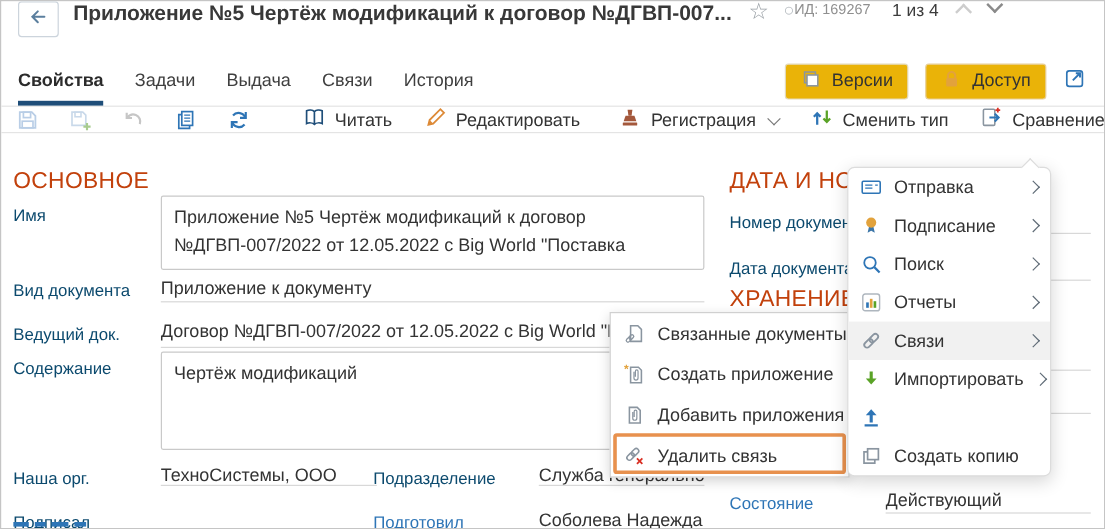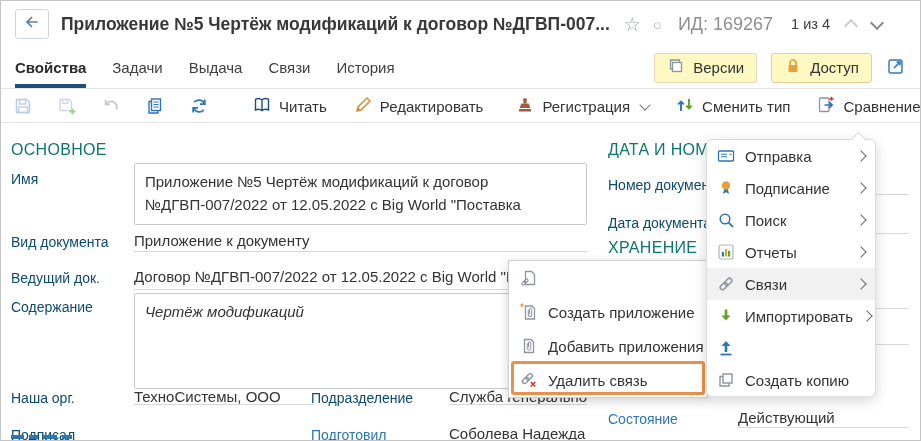--- a/index.html
+++ b/index.html
@@ -1,47 +1,47 @@
 <!DOCTYPE html>
 <html><head>
 <meta charset="utf-8">
 <style>
   html,body{margin:0;padding:0;background:#fff;font-family:"Liberation Sans",sans-serif;}
   .screen{position:relative;width:921px;height:441px;background:#fff;border:1px solid #c5c5c5;box-sizing:border-box;overflow:hidden;}
 
   
-  .hdr{position:absolute;left:0;top:0;right:0;height:46px;display:flex;align-items:center;padding:0 14px;box-sizing:border-box;}
+  .hdr{position:absolute;left:0;top:0;right:0;height:46px;display:flex;padding:0 14px;box-sizing:border-box;}
   .back-btn{width:32px;height:28px;border:1px solid #ccd4dc;border-radius:3px;display:flex;align-items:center;justify-content:center;background:#fff;cursor:pointer;flex:0 0 auto;}
   .hdr-title{margin-left:12px;font-size:17.5px;font-weight:600;color:#383838;white-space:nowrap;overflow:hidden;}
   .hdr-star{margin-left:14px;font-size:19px;color:#9aa0a6;line-height:1;}
   .hdr-circle{margin-left:12px;font-size:15px;color:#b0b6bb;line-height:1;}
-  .hdr-id{margin-left:16px;font-size:18px;color:#8f8f8f;white-space:nowrap;}
+  .hdr-id{font-size:12px;color:#8f8f8f;white-space:nowrap;}
   .hdr-pager{margin-left:18px;font-size:14.5px;color:#3c3c3c;white-space:nowrap;}
   .chev{display:inline-block;width:8px;height:8px;border-right:2px solid #8a8a8a;border-bottom:2px solid #8a8a8a;}
   .chev.up{transform:rotate(-135deg);border-color:#cdcdcd;margin:4px 0 0 16px;}
   .chev.down{transform:rotate(45deg);margin:-2px 0 0 16px;}
 
   
   .tabrow{position:absolute;left:0;top:46px;right:0;height:42px;border-bottom:1px solid #e4e4e4;display:flex;align-items:stretch;padding:0 14px;box-sizing:border-box;}
   .tabs{display:flex;gap:26px;align-items:stretch;}
   .tab{display:flex;align-items:center;font-size:15px;color:#3f3f3f;border-bottom:4px solid transparent;padding-top:3px;cursor:pointer;}
   .tab.active{font-weight:700;color:#2b2b2b;border-bottom-color:#1F4E79;}
   .tabrow-right{margin-left:auto;display:flex;align-items:center;gap:14px;}
-  .btn-cream{height:28px;display:flex;align-items:center;gap:8px;background:#fef9c3;border:1px solid #E3D9B8;border-radius:3px;padding:0 12px;font-size:15px;color:#333;cursor:pointer;}
+  .btn-cream{height:28px;display:flex;align-items:center;gap:8px;background:#eab308;border:1px solid #E3D9B8;border-radius:3px;padding:0 12px;font-size:15px;color:#333;cursor:pointer;}
   .btn-cream.access{border-color:#E7CE96;}
 
   
-  .toolbar{position:absolute;left:0;top:89px;right:0;height:33px;border-bottom:1px solid #e4e4e4;display:flex;align-items:center;padding:0 12px;box-sizing:border-box;font-size:15px;color:#333;}
+  .toolbar{position:absolute;left:0;top:89px;right:0;height:21px;border-bottom:1px solid #e4e4e4;display:flex;align-items:center;padding:0 12px;box-sizing:border-box;font-size:15px;color:#333;}
   .tico{width:22px;height:22px;margin-right:24px;display:flex;align-items:center;justify-content:center;cursor:pointer;}
   .sep{width:1px;height:22px;background:#d9d9d9;margin:0 6px 0 0;}
   .grp{display:flex;align-items:center;gap:7px;margin:0 13px;cursor:pointer;white-space:nowrap;}
   .dd{display:inline-block;width:7px;height:7px;border-right:1.6px solid #777;border-bottom:1.6px solid #777;transform:rotate(45deg);margin:-3px 0 0 4px;}
 
   
-  .sec{position:absolute;font-size:16px;color:#0f766e;letter-spacing:.3px;}
+  .sec{position:absolute;font-size:19px;color:#c2410c;letter-spacing:.3px;}
   .lbl{position:absolute;font-size:14px;color:#0c4a6e;white-space:nowrap;}
   .lbl.blue{color:#2E75B6;}
   .val{position:absolute;font-size:15px;color:#333;white-space:nowrap;overflow:hidden;}
   .uline{border-bottom:1px solid #d8d8d8;}
   .box{position:absolute;border:1px solid #c9c9c9;border-radius:2px;box-sizing:border-box;padding:6px 10px;font-size:15px;line-height:23px;color:#333;overflow:hidden;white-space:pre-line;background:#fff;}
   .hline{position:absolute;height:0;border-top:1px solid #d8d8d8;}
 
   
   .menu{position:absolute;left:705px;top:138px;width:170px;height:258px;background:#fff;border:1px solid #dcdcdc;border-radius:6px;box-shadow:0 4px 14px rgba(0,0,0,.16);box-sizing:border-box;z-index:30;}
   .menu-arrow{position:absolute;top:-6px;left:146px;width:10px;height:10px;background:#fff;border-left:1px solid #dcdcdc;border-top:1px solid #dcdcdc;transform:rotate(45deg);}
@@ -221,21 +221,21 @@
   <div class="box" style="left:133px;top:162px;width:453px;height:62px;">Приложение №5 Чертёж модификаций к договор
 №ДГВП-007/2022 от 12.05.2022 с Big World "Поставка</div>
 
   <div class="lbl" style="left:10px;top:233px;">Вид документа</div>
   <div class="val uline" style="left:133px;top:231px;width:453px;height:19px;">Приложение к документу</div>
 
   <div class="lbl" style="left:10px;top:269px;">Ведущий док.</div>
   <div class="val uline" style="left:133px;top:267px;width:453px;height:21px;">Договор №ДГВП-007/2022 от 12.05.2022 с Big World "Поставка</div>
 
   <div class="lbl" style="left:10px;top:298px;">Содержание</div>
-  <div class="box" style="left:133px;top:292px;width:453px;height:96px;font-style:italic;">Чертёж модификаций</div>
+  <div class="box" style="left:133px;top:292px;width:453px;height:82px;">Чертёж модификаций</div>
 
   <div class="lbl" style="left:10px;top:389px;">Наша орг.</div>
   <div class="val uline" style="left:133px;top:387px;width:180px;height:16px;">ТехноСистемы, ООО</div>
   <div class="lbl" style="left:310px;top:389px;">Подразделение</div>
   <div class="val uline" style="left:448px;top:387px;width:138px;height:16px;">Служба генерального</div>
 
   <div class="lbl" style="left:10px;top:426px;">Подписал</div>
   <div class="val uline" style="left:133px;top:424px;width:180px;height:15px;"></div>
   <div class="lbl blue" style="left:310px;top:426px;">Подготовил</div>
   <div class="val uline" style="left:448px;top:424px;width:140px;height:15px;">Соболева Надежда Ни</div>
@@ -264,20 +264,21 @@
     <div class="sitem">
       <span class="micon">
         <svg width="18" height="18" viewBox="0 0 18 18">
             <path d="M5.5 2.5 h6 l3 3 V15.5 H5.5 z" fill="#fff" stroke="#8A95A0" stroke-width="1.3"></path>
             <g transform="rotate(-45 5 13)" fill="none" stroke="#8A95A0" stroke-width="1.1">
               <rect x="1.2" y="11.6" width="4.4" height="2.8" rx="1.4"></rect>
               <rect x="4.4" y="11.6" width="4.4" height="2.8" rx="1.4"></rect>
             </g>
           </svg>
       </span>
+      <span>Связанные документы</span>
     </div>
     <div class="sitem">
       <span class="micon">
         <svg width="18" height="18" viewBox="0 0 18 18">
             <text x="0" y="7.5" font-size="10" font-weight="bold" fill="#E2A23C">*</text>
             <path d="M5.5 3 h6.5 l2.5 2.5 V16 H5.5 z" fill="#fff" stroke="#8A95A0" stroke-width="1.3"></path>
             <path d="M8.3 6.8 v5.2 a1.7 1.7 0 0 0 3.4 0 V6.3 a1.1 1.1 0 0 0 -2.2 0 v4.7" fill="none" stroke="#8A95A0" stroke-width="1"></path>
           </svg>
       </span>
       <span>Создать приложение</span>

